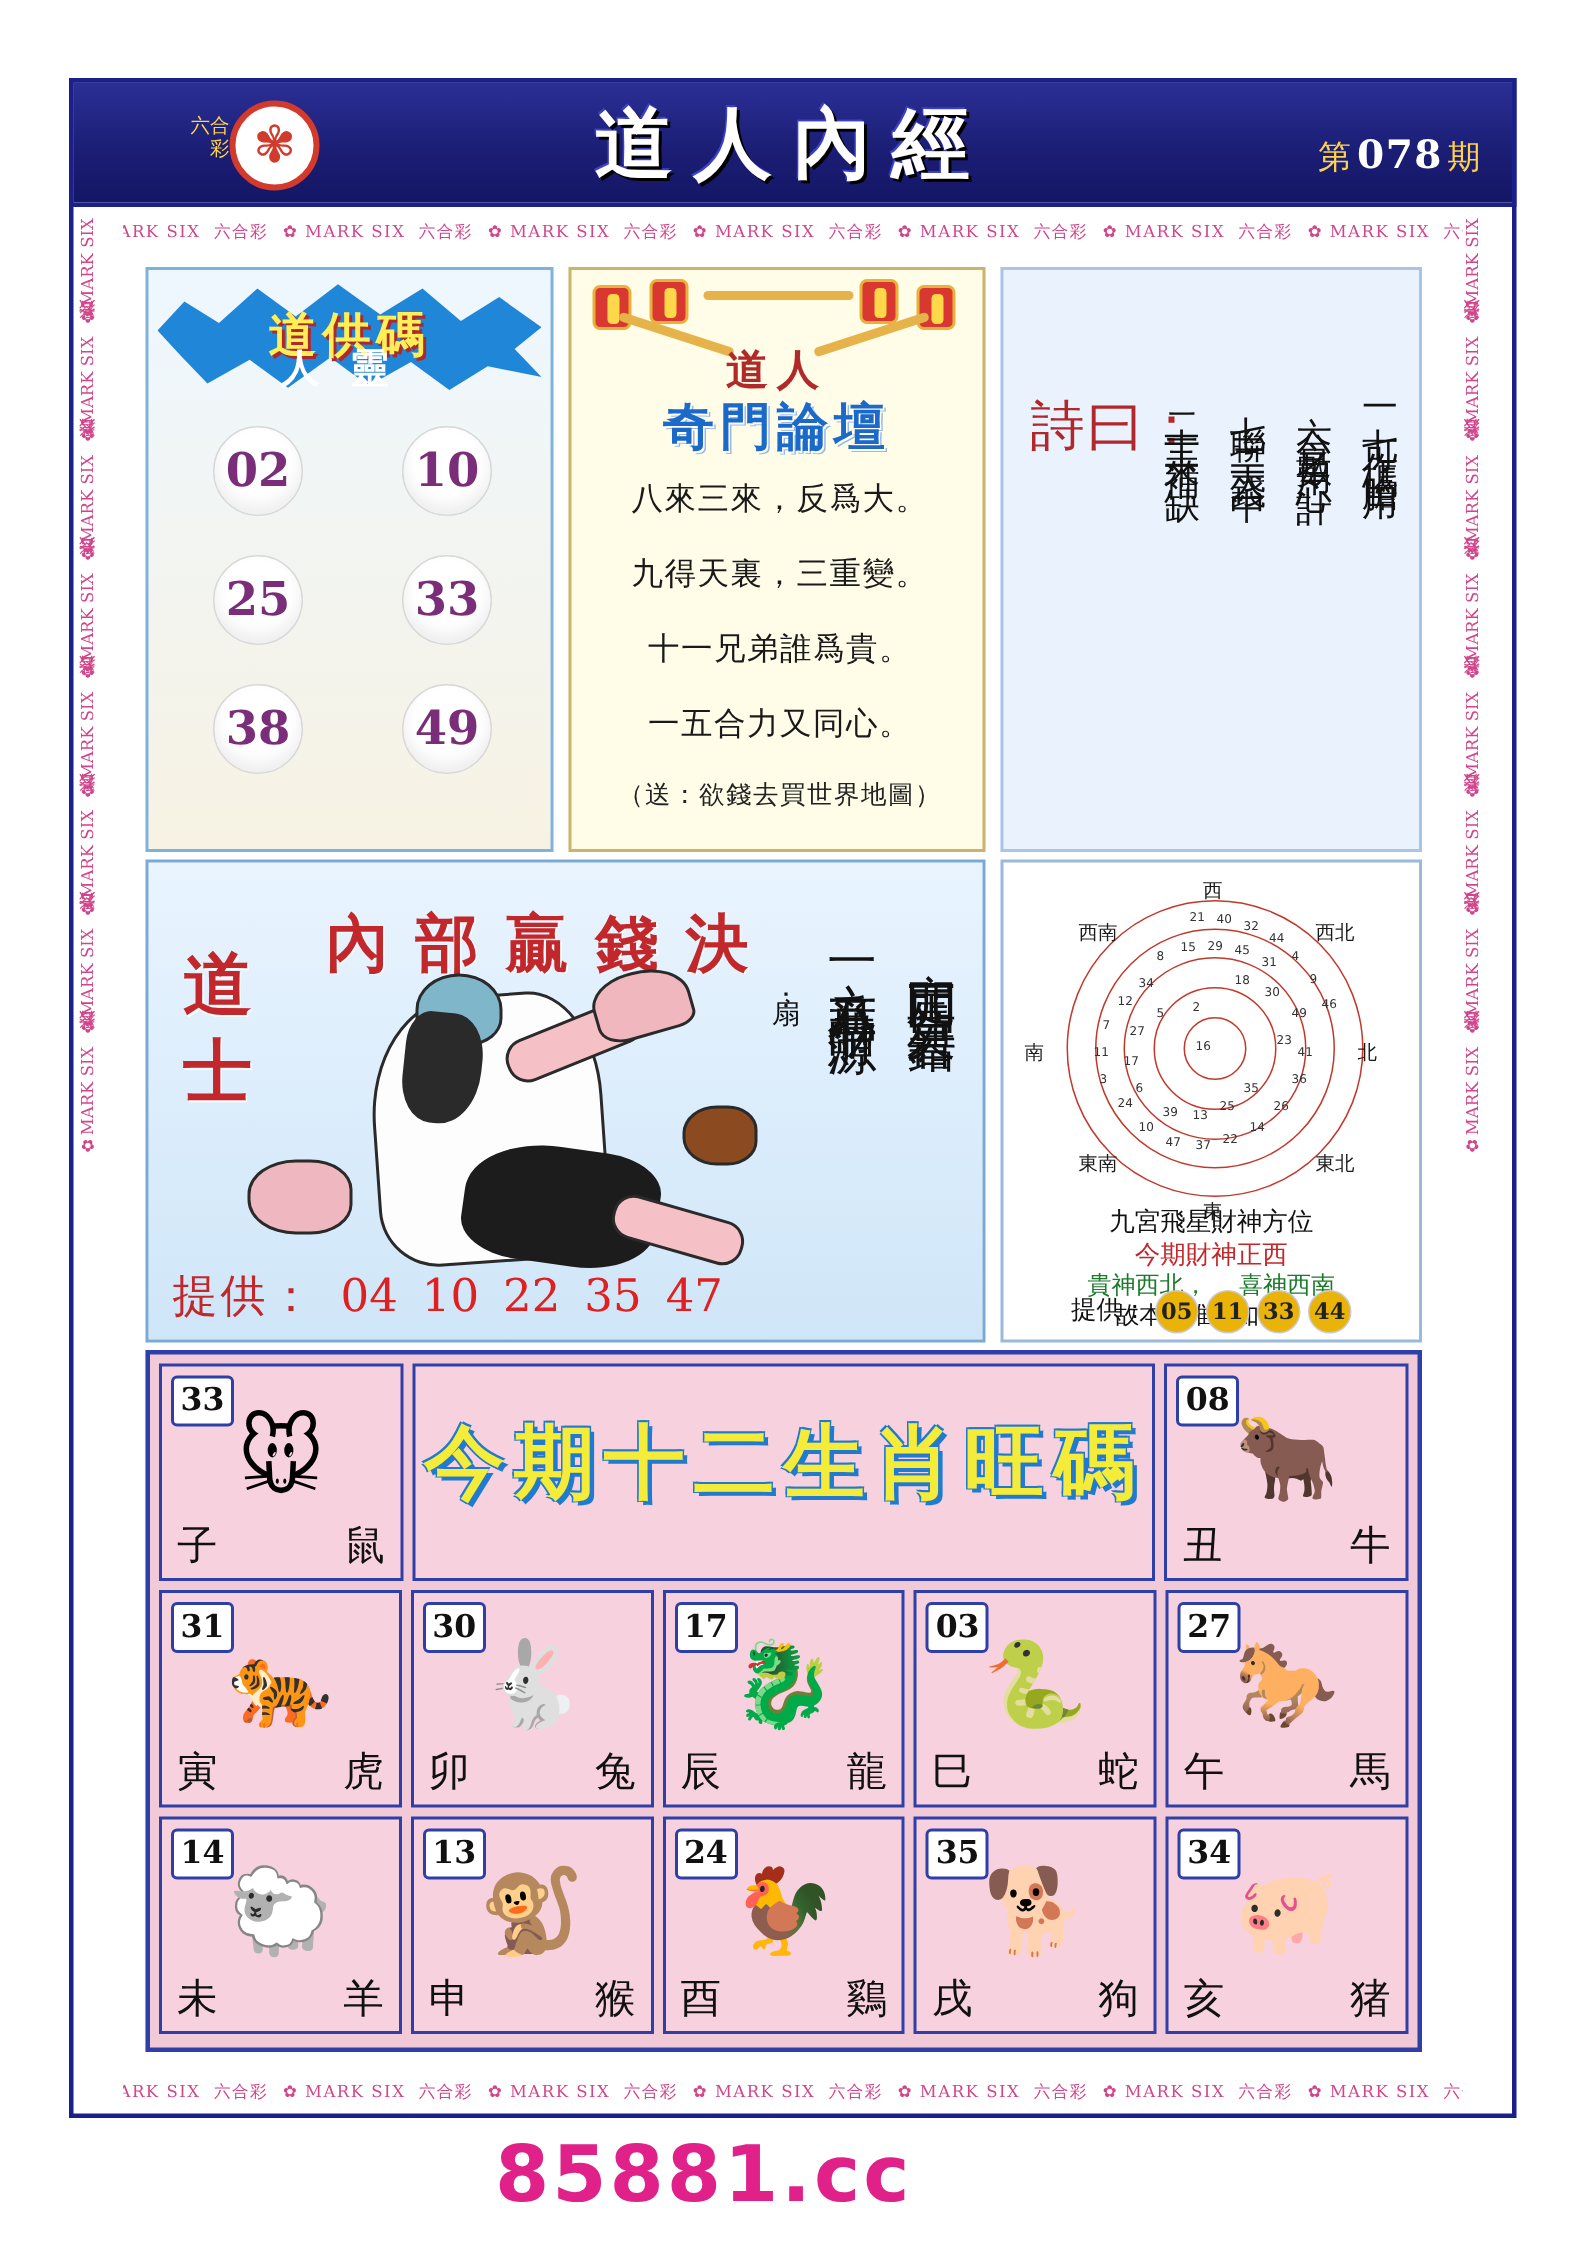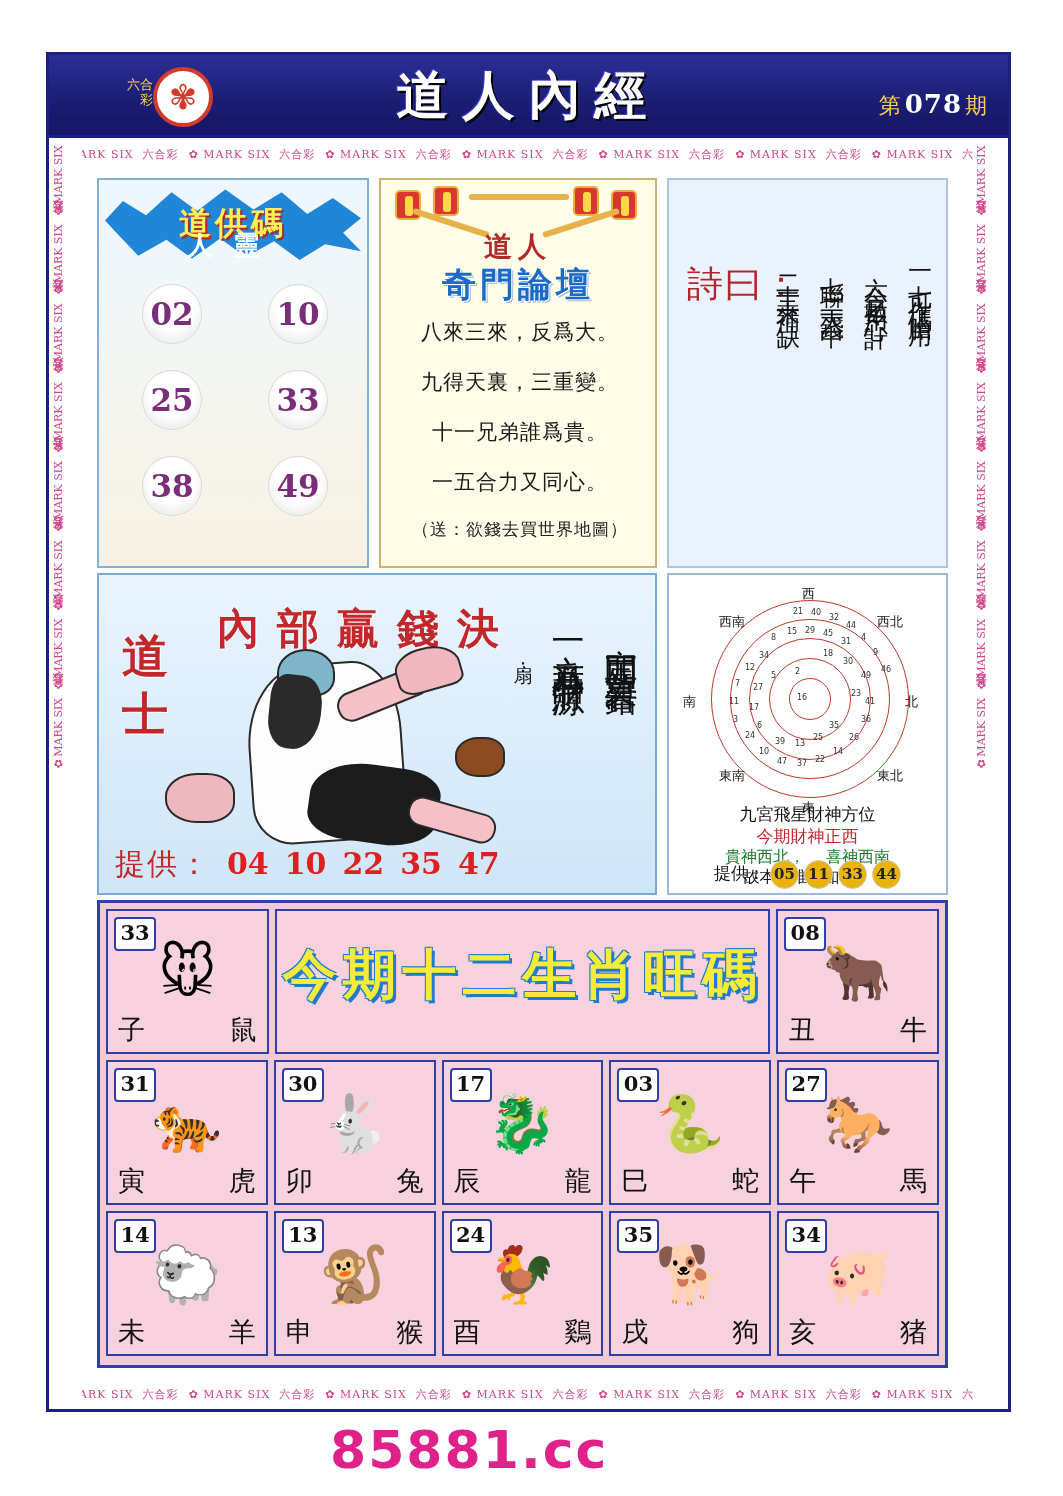--- a/index.html
+++ b/index.html
@@ -228,21 +228,21 @@
   }
   .ox2{
     position:absolute;left:296px;top:92px;width:46px;height:36px;background:#8c4a20;
     border:2px solid #2a2a2a;border-radius:46% 40% 40% 46%;
   }
   .provideD{
     position:absolute;left:16px;bottom:8px;width:530px;
     font-family:"DejaVu Serif","Liberation Serif",serif;font-size:30px;color:#c2282b;
   }
   .provideD .lbl{color:#c2282b;letter-spacing:2px;}
-  .provideD .n{color:#e02020;font-weight:bold;margin-left:16px;}
+  .provideD .n{color:#e02020;font-weight:normal;margin-left:16px;}
   .panelE{
     position:absolute;left:583px;top:403px;width:281px;height:322px;
     border:2px solid #9ab9db;background:#ffffff;box-sizing:border-box;
   }
   .compass{
     position:absolute;left:32px;top:26px;width:218px;height:196px;
   }
   .cring{
     position:absolute;border:1px solid #c0392b;border-radius:50%;
     left:50%;top:50%;transform:translate(-50%,-50%);

